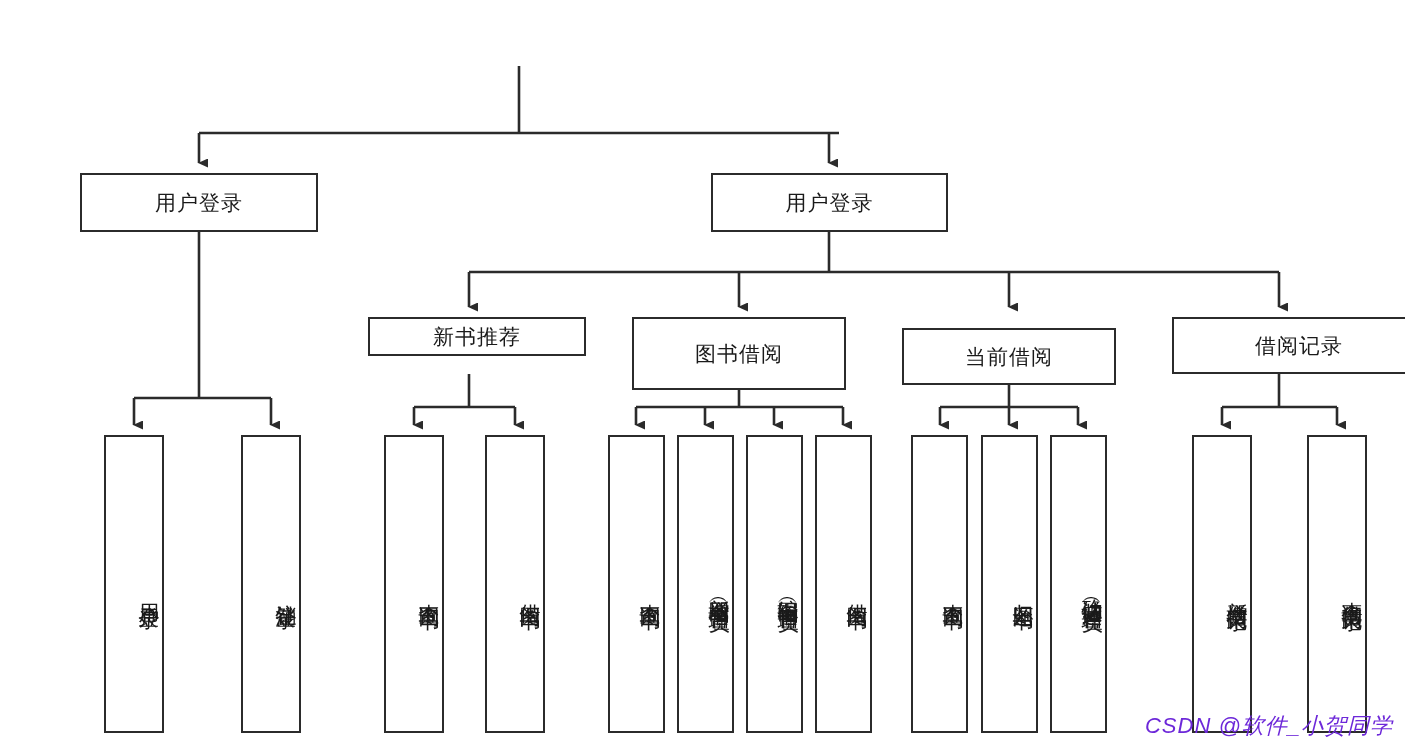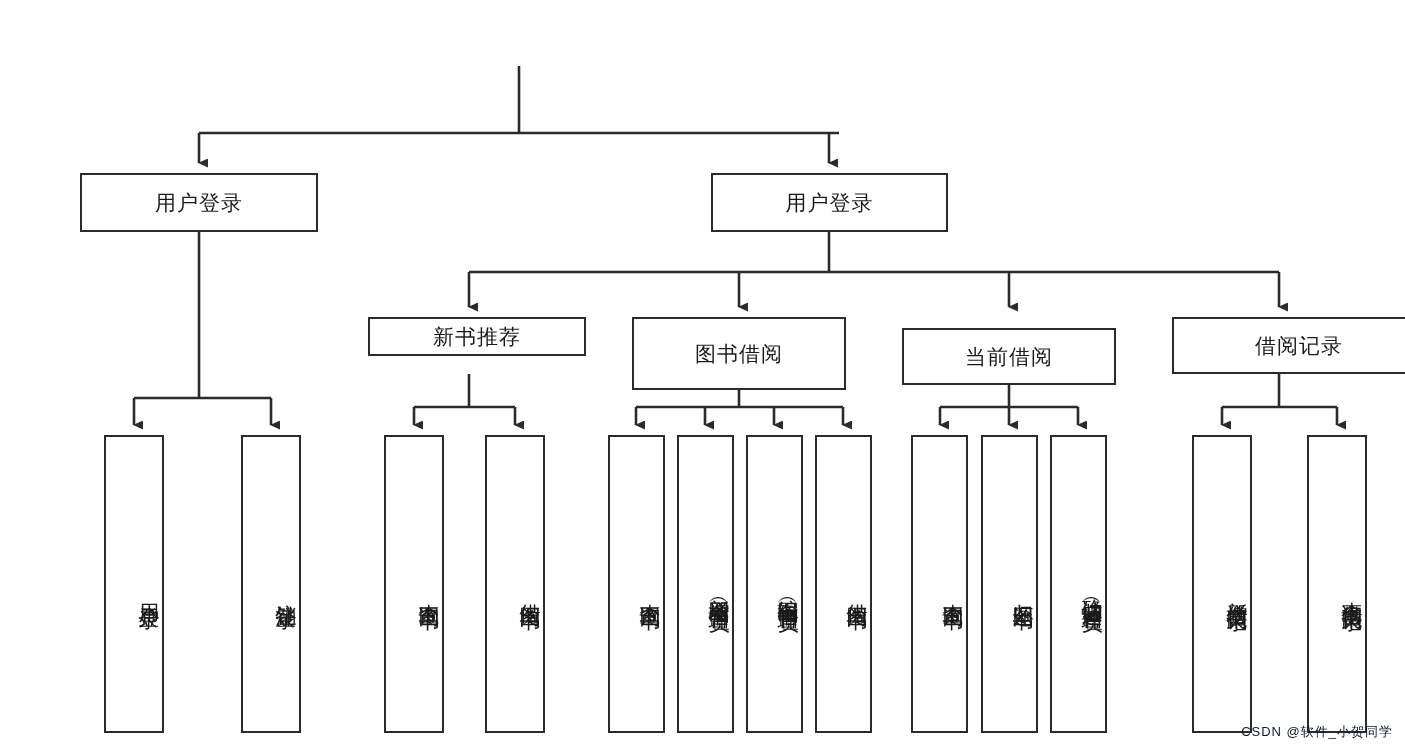--- a/index.html
+++ b/index.html
@@ -38,25 +38,26 @@
   }
   .node.vert > span{
     writing-mode:vertical-rl;
     text-orientation:upright;
     display:block;
   }
   #watermark{
     position:absolute;
     right:12px;
     bottom:6px;
-    font-size:13px;
-    color:#0f172a;
+    font-size:22px;
+    color:#6d28d9;
     letter-spacing:1px;
     white-space:nowrap;
     user-select:none;
+    font-style:italic;
   }
 </style>
 </head>
 <body>
 
 <div id="diagram-root">
 
   <svg class="connectors" viewBox="0 0 1405 747" xmlns="http://www.w3.org/2000/svg">
     <defs>
       <marker id="arrowhead" markerWidth="9" markerHeight="10" refX="4.5" refY="9" orient="auto" markerUnits="userSpaceOnUse">

